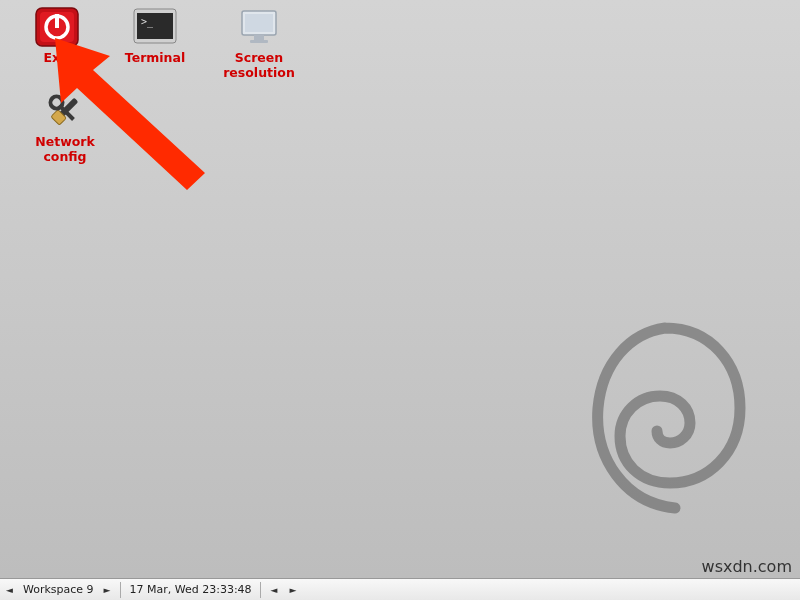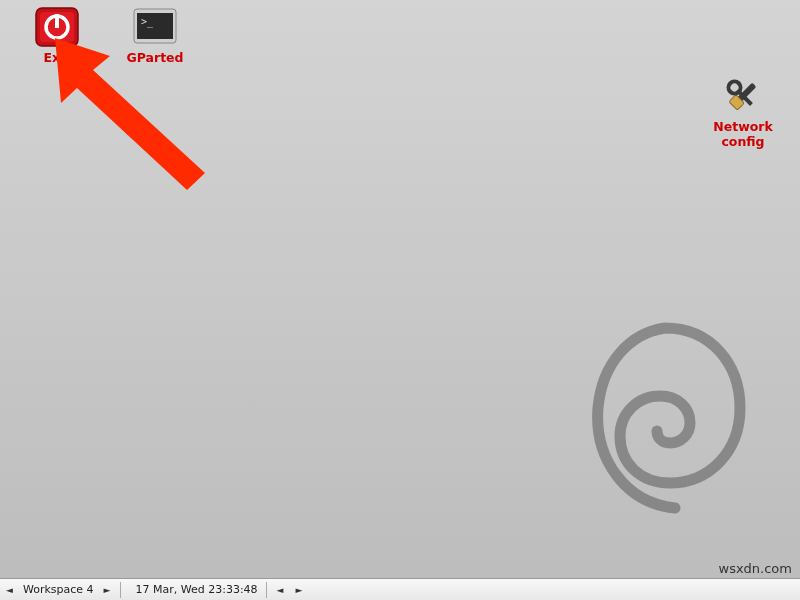--- a/index.html
+++ b/index.html
@@ -36,23 +36,22 @@
       justify-content: center;
     }
     .desktop-icon .icon-label {
       font-size: 12.5px;
       font-weight: bold;
       color: #d00000;
       text-align: center;
       margin-top: 2px;
     }
     .icon-row2 {
-      padding-left: 25px;
+      padding-left: 16px;
       margin-top: 4px;
-      justify-content: flex-end;
     }
     .debian-swirl {
       position: absolute;
       right: 50px;
       bottom: 60px;
       opacity: 0.55;
     }
     .arrow-annotation {
       position: absolute;
       left: 55px;
@@ -82,28 +81,27 @@
       padding: 0 4px;
     }
     .taskbar .sep {
       width: 1px;
       height: 16px;
       background: #aaa;
       margin: 0 4px;
     }
     .taskbar .clock {
       padding: 0 4px;
-      margin-left: 6px;
     }
     .taskbar .spacer { flex: 1; }
     .watermark {
       position: absolute;
       right: 8px;
       bottom: 24px;
-      font-size: 13px;
+      font-size: 16px;
       color: #333;
     }
   </style>
 </head>
 <body>
 
 <div class="desktop">
 
   <div class="icon-row">
 
@@ -121,24 +119,35 @@
 
 
     <div class="desktop-icon">
       <div class="icon-img">
         <svg width="46" height="40" viewBox="0 0 46 40">
           <rect x="2" y="2" width="42" height="34" rx="3" fill="#d0d0d0" stroke="#888"></rect>
           <rect x="5" y="6" width="36" height="26" fill="#2a2a2a"></rect>
           <text x="9" y="18" fill="#ddd" font-size="10" font-family="monospace">&gt;_</text>
         </svg>
       </div>
-      <div class="icon-label">GParted</div>
-    </div>
-
-
+      <div class="icon-label">Terminal</div>
+    </div>
+
+
+    <div class="desktop-icon" style="width:110px">
+      <div class="icon-img">
+        <svg width="46" height="40" viewBox="0 0 46 40">
+          <rect x="6" y="4" width="34" height="24" rx="2" fill="#e0e6ec" stroke="#9aa5b0" stroke-width="1.5"></rect>
+          <rect x="9" y="7" width="28" height="18" fill="#cfd8e2"></rect>
+          <rect x="18" y="28" width="10" height="5" fill="#b0b8c2"></rect>
+          <rect x="14" y="33" width="18" height="3" rx="1" fill="#b0b8c2"></rect>
+        </svg>
+      </div>
+      <div class="icon-label">Screen resolution</div>
+    </div>
 
 
   </div>
 
   <div class="icon-row icon-row2">
     <div class="desktop-icon">
       <div class="icon-img">
         <svg width="44" height="40" viewBox="0 0 44 40">
           <g transform="rotate(45 22 20)">
             <rect x="19" y="4" width="6" height="22" rx="2" fill="#3a3a3a"></rect>
@@ -169,21 +178,21 @@
   </svg>
 
   <svg class="arrow-annotation" width="170" height="160" viewBox="0 0 170 160">
     <polygon points="0,0 55,18 38,32 150,135 132,152 22,50 6,65" fill="#ff2a00"></polygon>
   </svg>
 
 </div>
 
 <div class="taskbar">
   <span class="tri">◄</span>
-  <span class="ws-label">Workspace 4</span>
+  <span class="ws-label">Workspace 9</span>
   <span class="tri">►</span>
   <span class="sep"></span>
   <span class="clock">17 Mar, Wed 23:33:48</span>
   <span class="sep"></span>
   <span class="tri">◄</span>
   <span class="tri">►</span>
   <span class="spacer"></span>
 </div>
 
 <div class="watermark">wsxdn.com</div>

